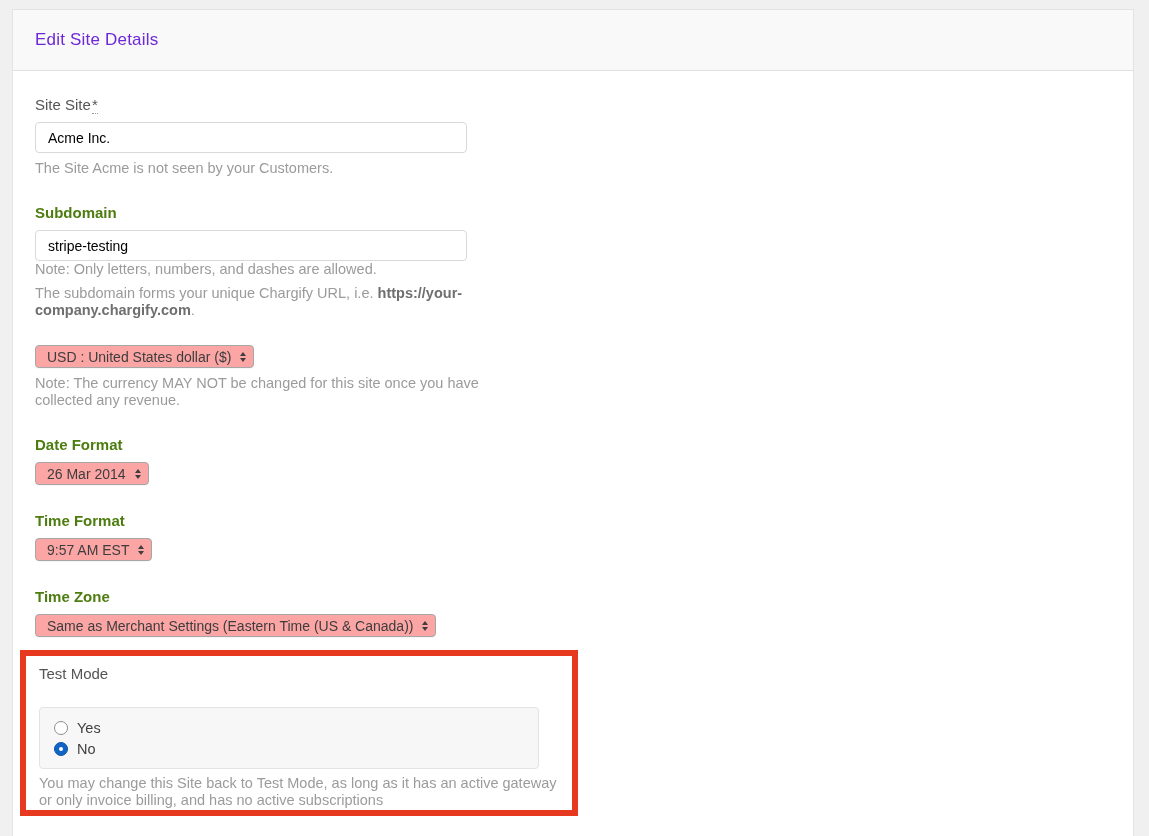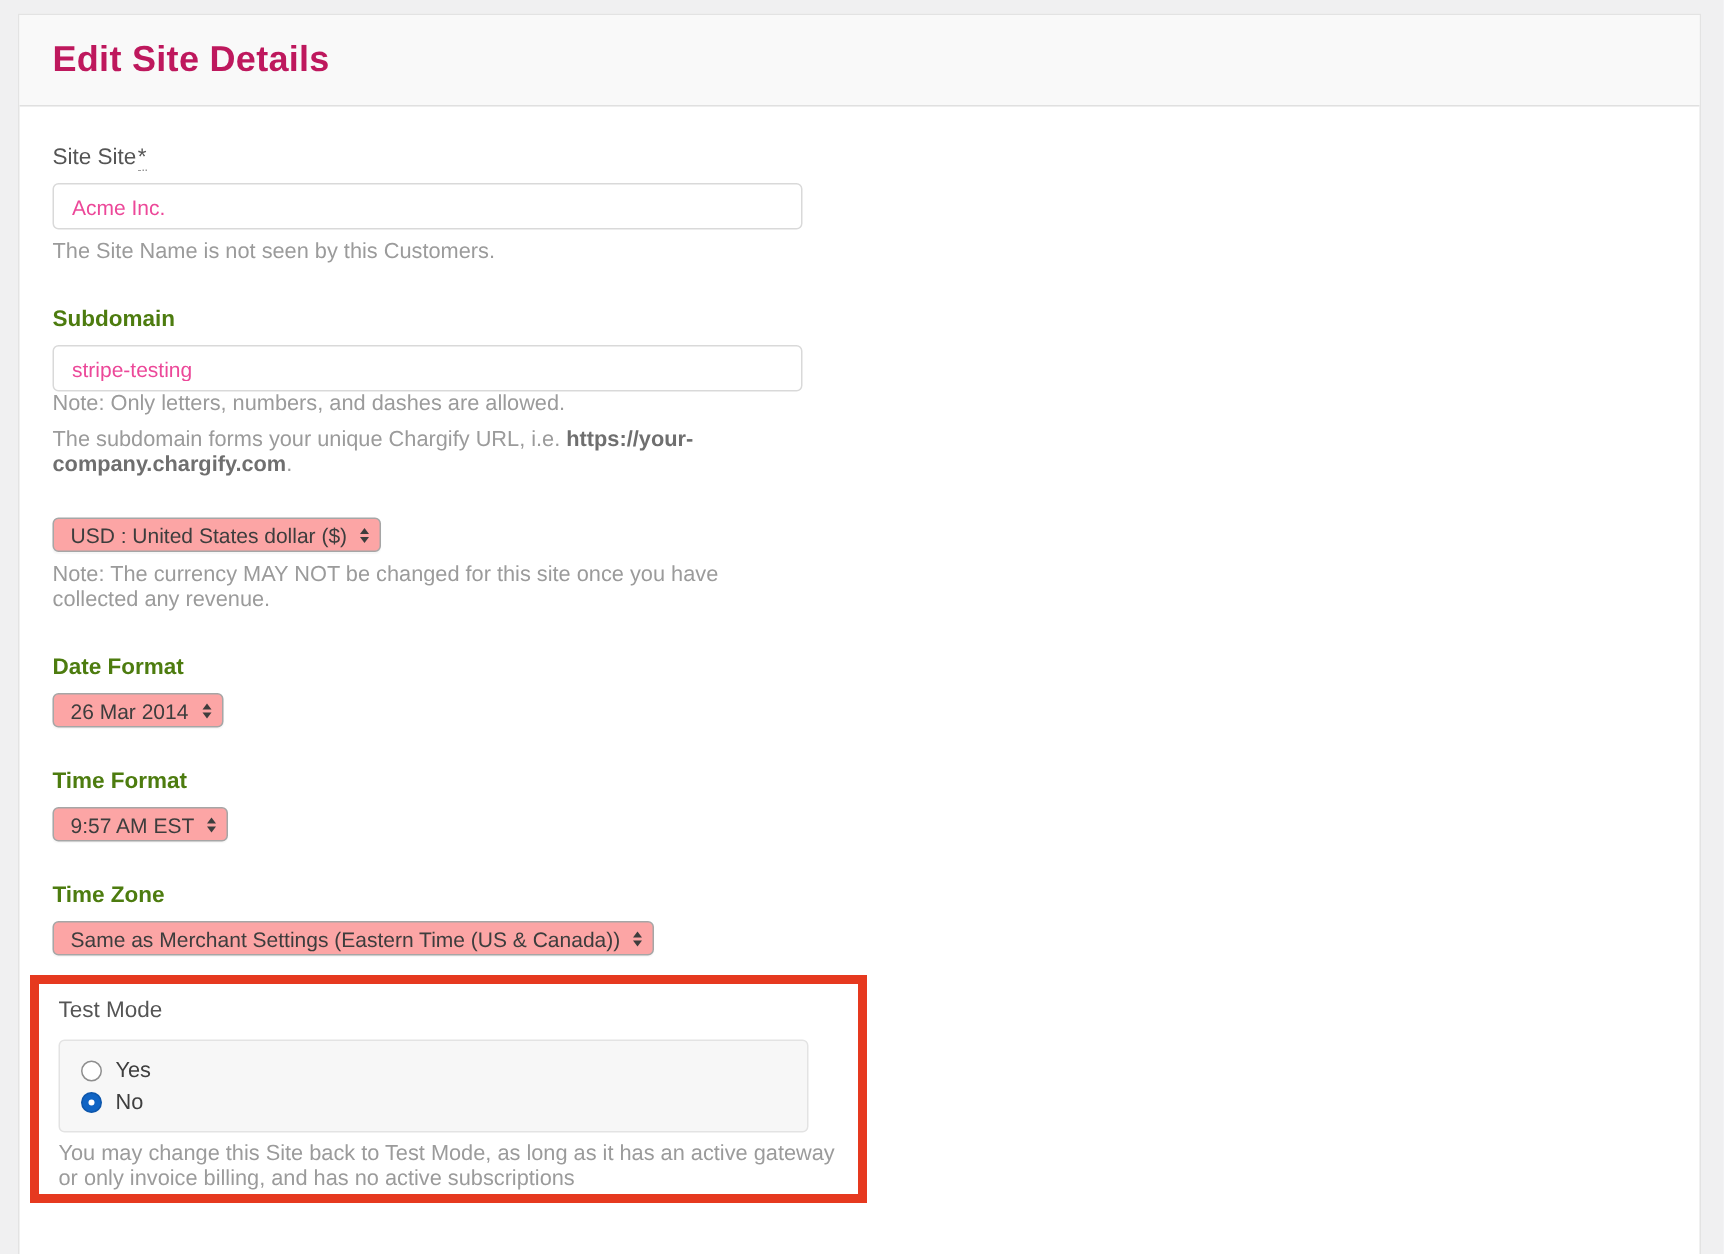--- a/index.html
+++ b/index.html
@@ -18,23 +18,23 @@
   }
   .card-header {
     height: 61px;
     background: #f9f9f9;
     border-bottom: 1px solid #e0e0e0;
     display: flex;
     align-items: center;
     padding-left: 22px;
   }
   .card-header h1 {
-    font-size: 24px;
-    font-weight: bold;
-    color: #be185d;
+    font-size: 17px;
+    font-weight: normal;
+    color: #6d28d9;
     letter-spacing: 0.2px;
   }
   .card-body { padding: 24px 22px 0 22px; }
 
   .form-group { margin-bottom: 26px; width: 500px; }
   .form-group.tz-group { margin-bottom: 13px; }
 
   .field-label {
     display: block;
     font-size: 15px;
@@ -44,26 +44,26 @@
   }
   .field-label.bold { font-weight: bold; color: #4d7c0f; }
   .req {
     border-bottom: 1px dotted #9b9b9b;
     margin-left: 1px;
     color: #555555;
     cursor: help;
   }
 
   .text-input {
-    width: 500px; height: 31px;
+    width: 432px; height: 31px;
     border: 1px solid #d9d9d9;
     border-radius: 4px;
     padding: 0 12px;
     font-size: 14px;
-    color: #ec4899;
+    color: #000000;
     background: #fff;
     font-family: "Liberation Sans", "DejaVu Sans", sans-serif;
     outline: none;
   }
 
   .help {
     font-size: 14.5px;
     line-height: 17px;
     color: #9b9b9b;
     margin-top: 7px;
@@ -111,21 +111,21 @@
     width: 558px;
     margin-left: -15px;
     padding: 8px 9px 2px 13px;
   }
   .radio-well {
     background: #f7f7f7;
     border: 1px solid #e3e3e3;
     border-radius: 4px;
     width: 500px;
     padding: 9px 14px;
-    margin-top: 10px;
+    margin-top: 24px;
   }
   .radio-row {
     display: flex;
     align-items: center;
     gap: 9px;
     height: 21px;
     cursor: pointer;
   }
   .radio {
     width: 14px; height: 14px;
@@ -160,21 +160,21 @@
 
   <div class="card-header">
     <h1>Edit Site Details</h1>
   </div>
 
   <div class="card-body">
 
     <div class="form-group">
       <label class="field-label"><span>Site Site</span><span class="req">*</span></label>
       <input class="text-input" type="text" value="Acme Inc." style="">
-      <div class="help">The Site Name is not seen by this Customers.</div>
+      <div class="help">The Site Acme is not seen by your Customers.</div>
     </div>
 
     <div class="form-group">
       <label class="field-label bold">Subdomain</label>
       <input class="text-input" type="text" value="stripe-testing" style="">
       <div class="help" style="margin-top:0;">Note: Only letters, numbers, and dashes are allowed.</div>
       <div class="help"><span>The subdomain forms your unique Chargify URL, i.e. </span><b>https://your-company.chargify.com</b><span>.</span></div>
     </div>
 
     <div class="form-group">

